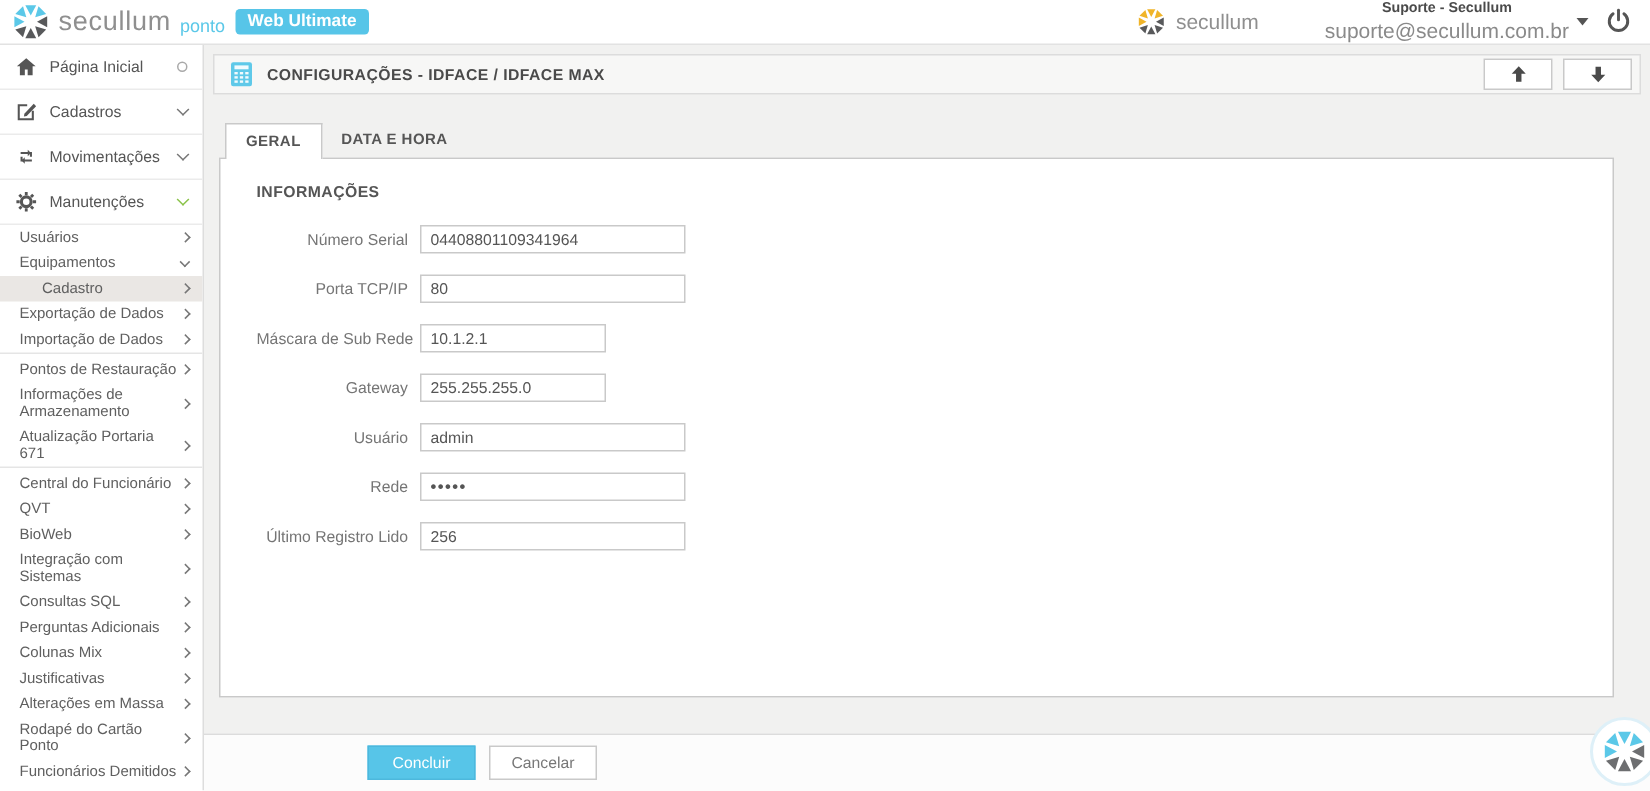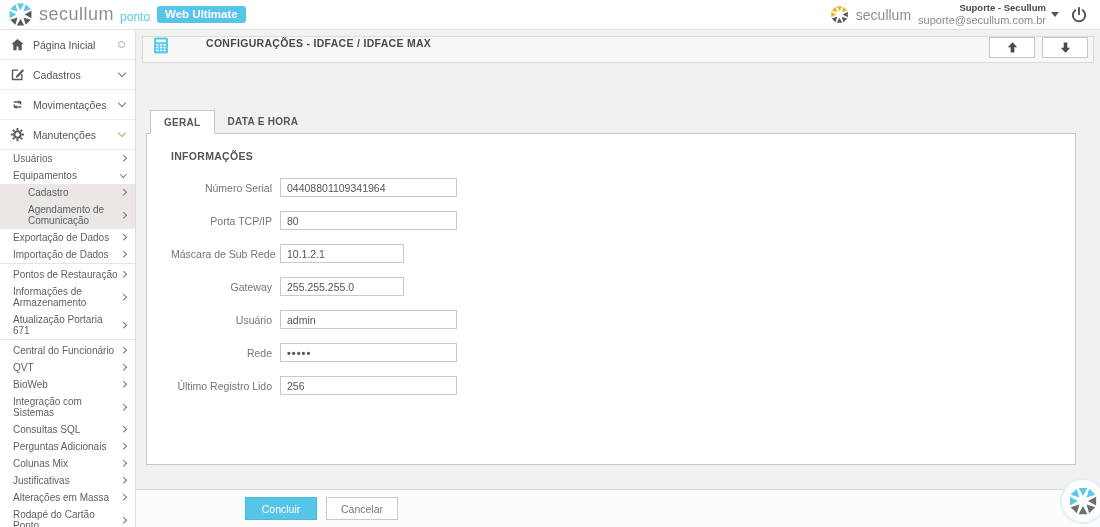--- a/index.html
+++ b/index.html
@@ -8,23 +8,23 @@
 
   
   .app-header { height:30px; display:flex; align-items:center; padding:0 12px 0 8px;
     border-bottom:1px solid #e2e2e2; background:#fff; }
   .brand-name { font-size:18px; color:#8f8f8f; letter-spacing:.5px; margin-left:6px; }
   .brand-product { font-size:12px; color:#5bc8e8; margin-left:6px; margin-top:5px; }
   .edition-badge { background:#57c5e8; color:#fff; font-size:11.5px; font-weight:bold;
     padding:2px 8px 3px; border-radius:3px; margin-left:7px; }
   .header-right { margin-left:auto; display:flex; align-items:center; gap:7px; }
   .brand-sm { font-size:14px; color:#8f8f8f; }
-  .user-block { text-align:right; line-height:1.15; cursor:pointer; display:flex; align-items:center; gap:5px;}
+  .user-block { text-align:center; line-height:1.15; cursor:pointer; display:flex; align-items:center; gap:5px;margin-left:37px;}
   .user-name { font-size:9.5px; font-weight:bold; color:#4a4a4a; }
-  .user-email { font-size:11px; color:#8a8a8a; }
+  .user-email { font-size:14px; color:#8a8a8a; }
   .chev-glyph { width:0;height:0;border-left:4px solid transparent;border-right:4px solid transparent;
     border-top:5px solid #555; }
   .power-btn { background:none; border:none; cursor:pointer; display:flex; margin-left:4px;}
 
   
   .layout { display:flex; height:497px; }
 
   
   .sidebar { width:136px; flex-shrink:0; background:#fff; border-right:1px solid #ddd;
     display:flex; flex-direction:column; overflow:hidden; }
@@ -40,28 +40,28 @@
     line-height:11px; cursor:pointer; }
   .subitem .sub-label { flex:1; padding:1px 0; }
   .subitem .chev { width:4.5px; height:4.5px; transform:rotate(-45deg); margin-top:0;}
   .subitem .chev.down { transform:rotate(45deg); margin-top:-2px;}
   .subitem.subsub { padding-left:28px; background:#eae7e4; }
   .subitem.sep { border-top:1px solid #e5e5e5; padding-top:4px; }
 
   
   .main { flex:1; background:#f1f1f0; display:flex; flex-direction:column; position:relative; overflow:hidden;}
   .titlebar { margin:6px 6px 0; background:#f7f7f6; border:1px solid #dcdcdc; height:27px;
-    display:flex; align-items:flex-start; padding:0 5px 0 10px;gap:28px; }
+    display:flex; align-items:center; padding:0 5px 0 10px; }
   .page-title { font-size:10.5px; font-weight:bold; color:#4a4a4a; letter-spacing:.3px; margin-left:9px;}
   .arrow-btns { margin-left:auto; display:flex; gap:7px; }
   .arrow-btn { width:46px; height:21px; background:#fff; border:1px solid #c9c9c9;
     display:flex; align-items:center; justify-content:center; cursor:pointer; }
 
   .tabs { display:flex; margin:19px 0 0 14px; position:relative; z-index:2; }
-  .tab { font-size:10px; font-weight:bold; color:#555; padding:6px 13px 5px; letter-spacing:.3px; cursor:pointer;margin-top:28px;}
+  .tab { font-size:10px; font-weight:bold; color:#555; padding:6px 13px 5px; letter-spacing:.3px; cursor:pointer;}
   .tab.active { background:#fff; border:1px solid #c9c9c9; border-bottom:none; margin-bottom:-1px; padding-bottom:6px;}
 
   .panel { margin:0 24px 24px 10px; background:#fff; border:1px solid #c9c9c9; flex:1;
     padding:12px 0 0 24px; }
   .section-title { font-size:10.5px; font-weight:bold; color:#555; letter-spacing:.3px; margin:4px 0 16px; }
   .form-row { display:flex; align-items:center; margin-bottom:14px; }
   .form-label { width:101px; text-align:right; font-size:10.5px; color:#757575;
     margin-right:8px; white-space:nowrap; flex-shrink:0;}
   .form-input { height:19px; border:1px solid #c9c9c9; background:#fff; font-size:10.5px;
     color:#555; padding:0 6px; font-family:"Liberation Sans", sans-serif; }
@@ -204,24 +204,20 @@
         <div class="subitem">
           <span class="sub-label">Equipamentos</span>
           <span class="chev down"></span>
         </div>
 
         <div class="subitem subsub selected">
           <span class="sub-label">Cadastro</span>
           <span class="chev"></span>
         </div>
 
-        <div class="subitem subsub">
-          <span class="sub-label">Agendamento de Comunicação</span>
-          <span class="chev"></span>
-        </div>
 
         <div class="subitem">
           <span class="sub-label">Exportação de Dados</span>
           <span class="chev right"></span>
         </div>
 
         <div class="subitem">
           <span class="sub-label">Importação de Dados</span>
           <span class="chev right"></span>
         </div>

